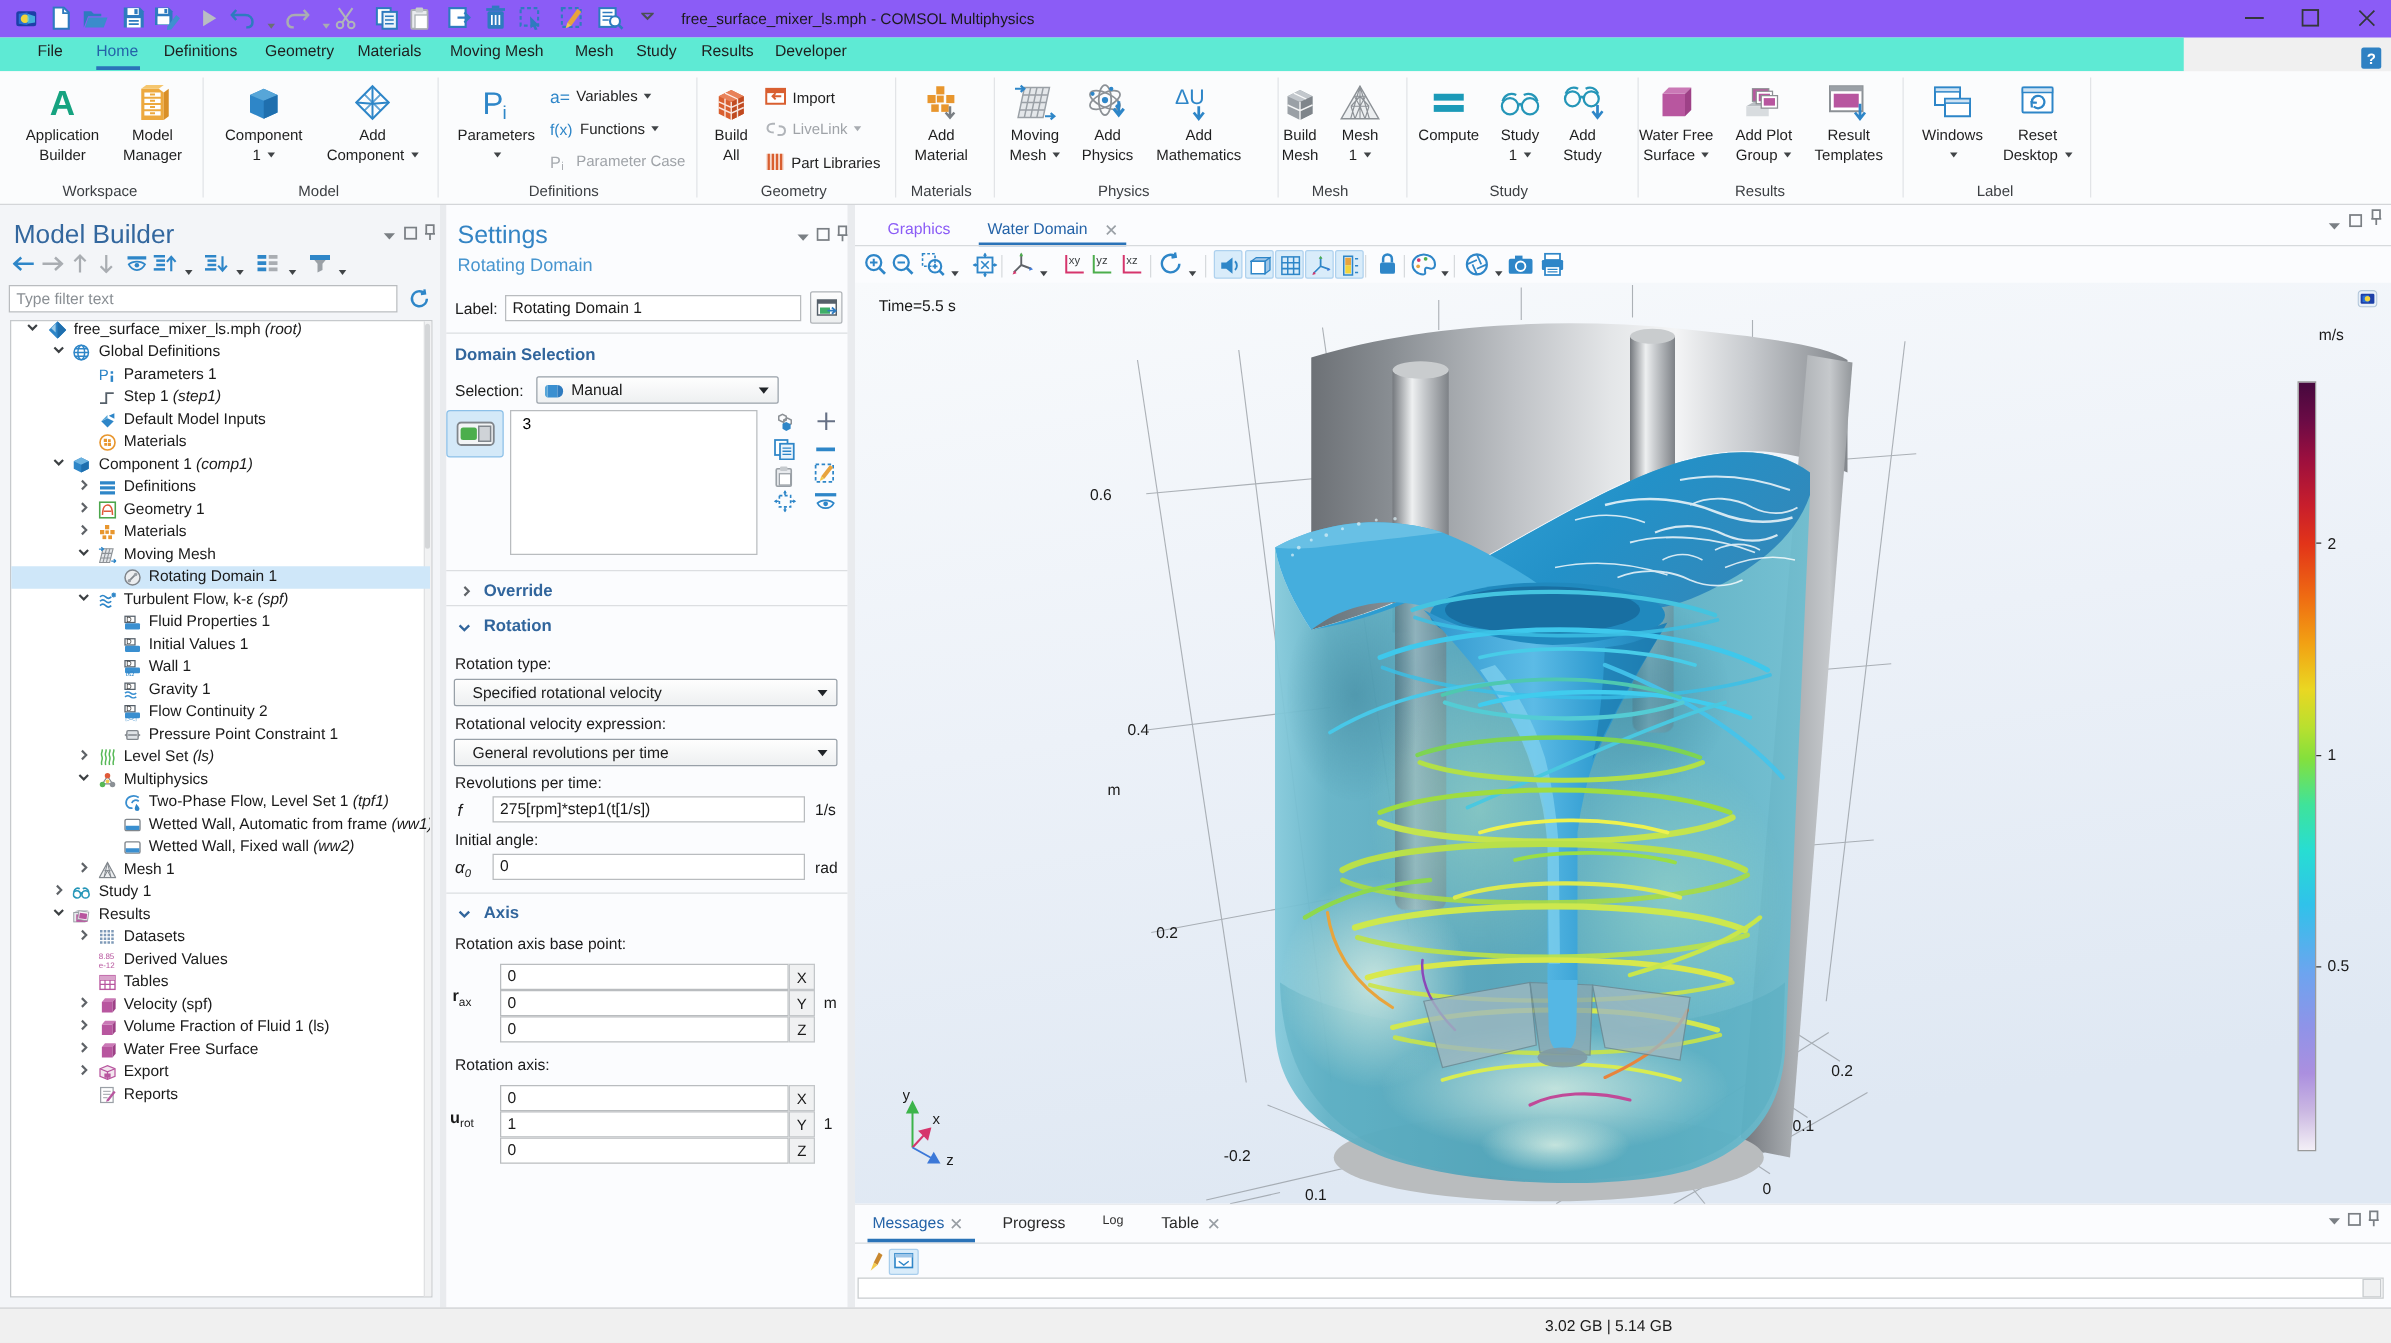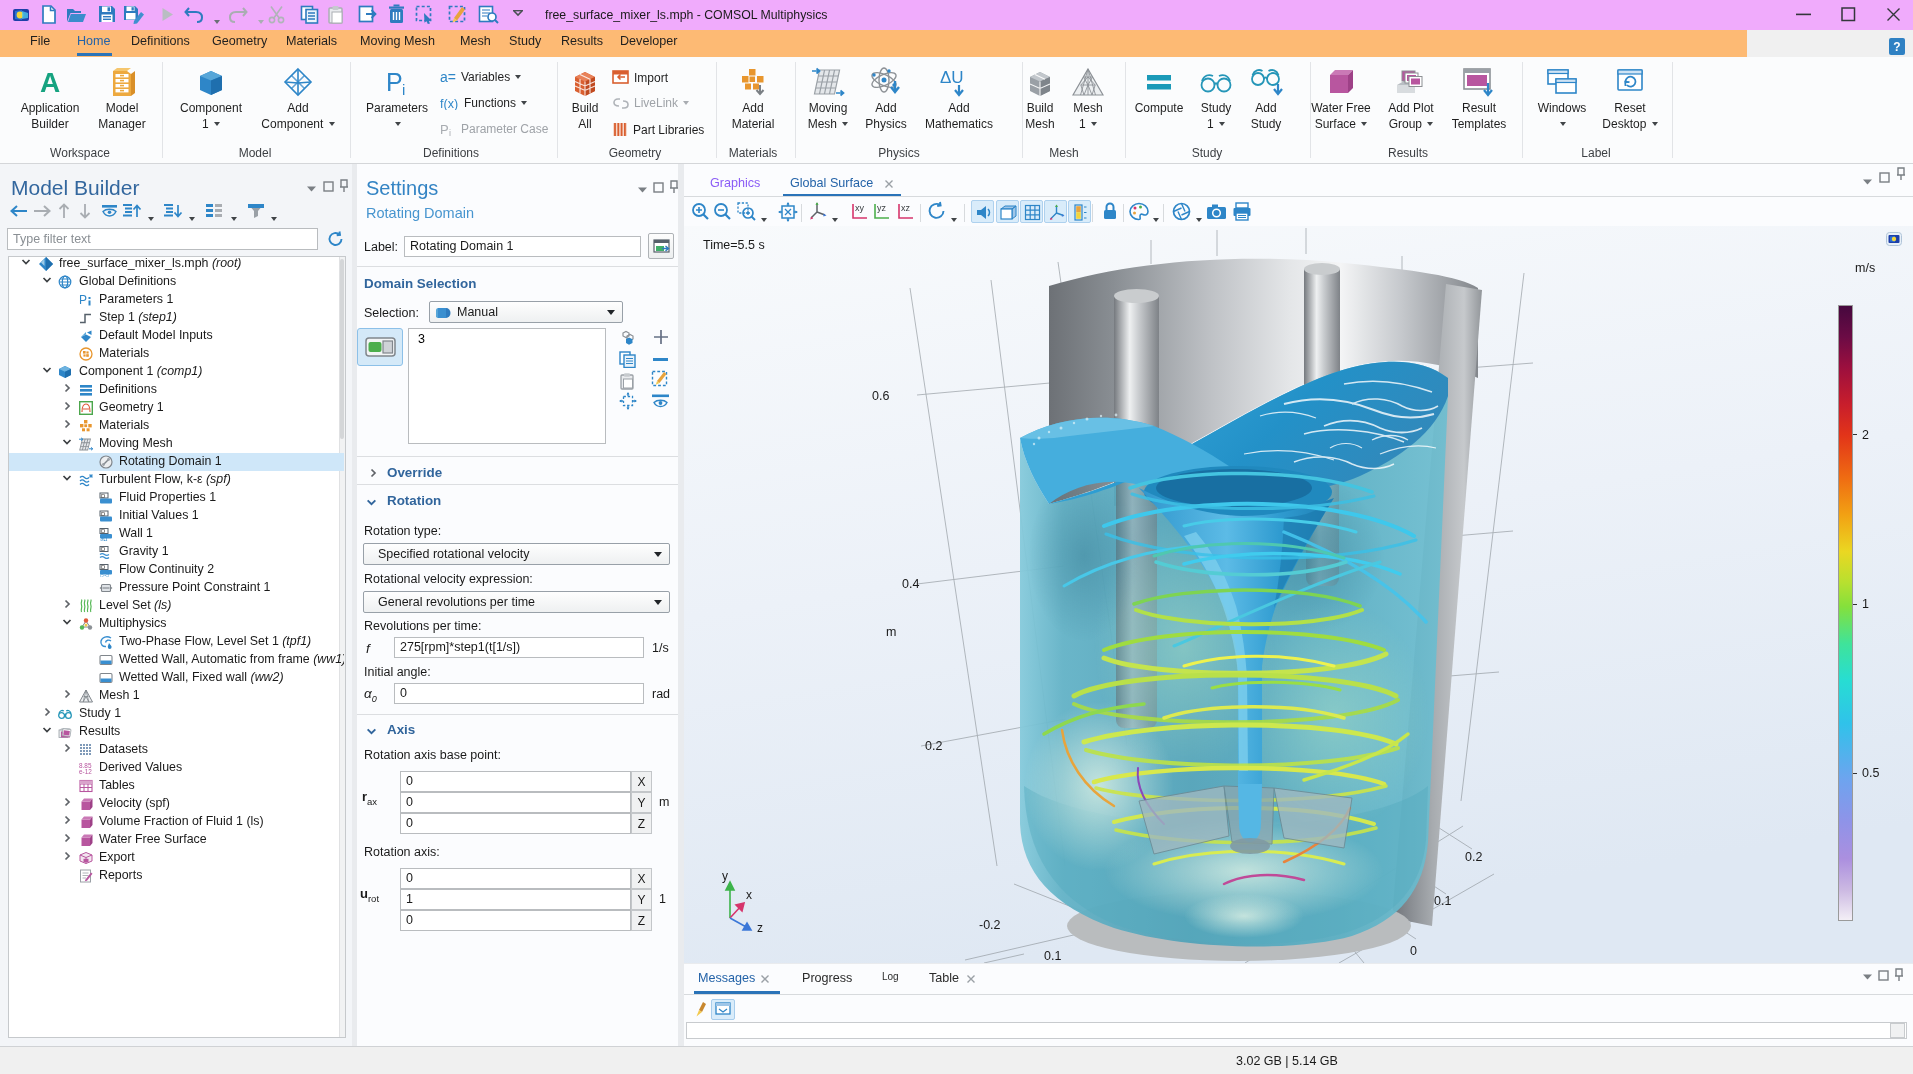--- a/index.html
+++ b/index.html
@@ -1,19 +1,19 @@
 <!DOCTYPE html>
 <html><head><meta charset="utf-8"><style>
 html,body{margin:0;padding:0;width:1913px;height:1074px;overflow:hidden;background:#f0f0f0;font-family:"Liberation Sans",sans-serif;-webkit-font-smoothing:antialiased;}
 *{box-sizing:border-box;}
 .abs{position:absolute;}
 
-#titlebar{position:absolute;left:0;top:0;width:1913px;height:30px;background:#f0abfc;}
+#titlebar{position:absolute;left:0;top:0;width:1913px;height:30px;background:#8b5cf6;}
 #title{position:absolute;left:545px;top:8px;font-size:12.3px;color:#1a1a1a;}
-#menubar{position:absolute;left:0;top:30px;width:1747px;height:27px;background:#fdba74;}
+#menubar{position:absolute;left:0;top:30px;width:1747px;height:27px;background:#5eead4;}
 .mi{position:absolute;top:4px;font-size:12.6px;color:#1f1f1f;}
 .mi.active{color:#2463a8;}
 #homeline{position:absolute;left:77px;top:53px;width:35px;height:3px;background:#2a73b8;}
 
 #ribbon{position:absolute;left:0;top:57px;width:1913px;height:107px;background:#fbfcfd;border-bottom:1px solid #d4d6d9;}
 .rsep{position:absolute;top:5px;width:1px;height:96px;background:#e2e4e7;}
 .rb{position:absolute;top:10px;text-align:center;}
 .rb svg{display:block;margin:0 auto;}
 .rl{font-size:12px;line-height:15.5px;color:#1f1f1f;margin-top:4px;white-space:nowrap;}
 .rs{position:absolute;font-size:12px;color:#1f1f1f;white-space:nowrap;height:16px;}
@@ -1122,21 +1122,21 @@
 <div class="tbox" style="left:43px;top:704px;width:231px;height:21px">0</div>
     <div class="sfx" style="left:274px;top:704px">X</div>
 <div class="tbox" style="left:43px;top:725px;width:231px;height:21px">1</div>
     <div class="sfx" style="left:274px;top:725px">Y</div>
 <div class="tbox" style="left:43px;top:746px;width:231px;height:21px">0</div>
     <div class="sfx" style="left:274px;top:746px">Z</div>
 <div class="unit" style="left:302px;top:728px">1</div>
 </div>
 <div id="gfxpanel">
 <div class="gtab" style="left:26px;top:12px">Graphics</div>
-<div class="gtab active" style="left:106px;top:12px">Global Surface</div>
+<div class="gtab active" style="left:106px;top:12px">Water Domain</div>
 <svg class="abs" style="left:200px;top:15px" width="10" height="10" viewBox="0 0 10 10">
       <path d="M1.5 1.5 L8.5 8.5 M8.5 1.5 L1.5 8.5" stroke="#9aa0a6" stroke-width="1.4"></path>
     </svg>
 <div class="tabline" style="left:99px;top:30px;width:118px"></div>
 <div class="hdiv" style="left:0;top:32px;width:1229px;background:#d7dadd"></div>
 <svg class="abs" style="left:7px;top:38px" width="19" height="19" viewBox="0 0 19 19">
       <circle cx="8" cy="8" r="6" fill="none" stroke="#2e86c8" stroke-width="1.8"></circle>
       <path d="M12.5 12.5 L17 17" stroke="#2e86c8" stroke-width="2.2"></path>
       <path d="M5 8 L11 8 M8 5 L8 11" stroke="#2e86c8" stroke-width="1.6"></path>
     </svg>

